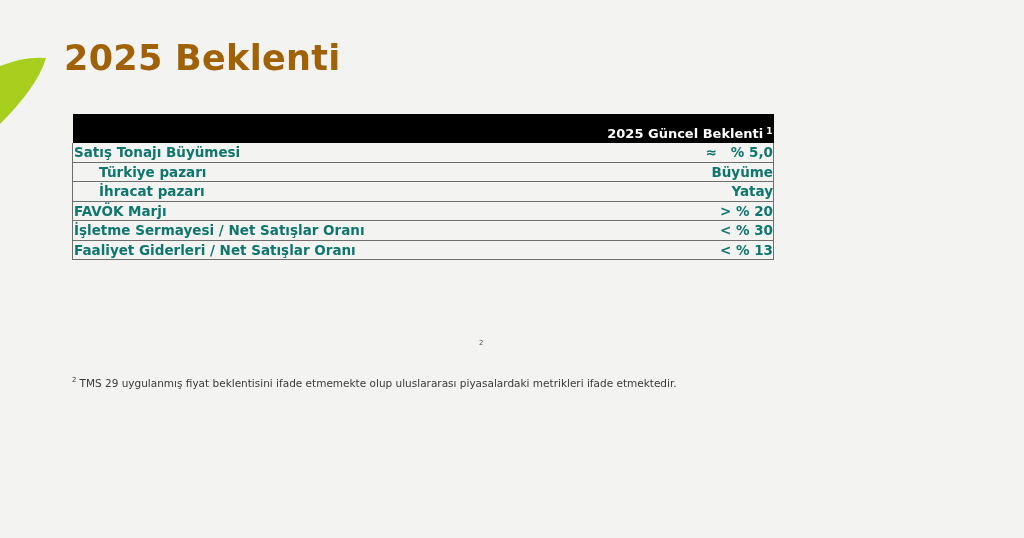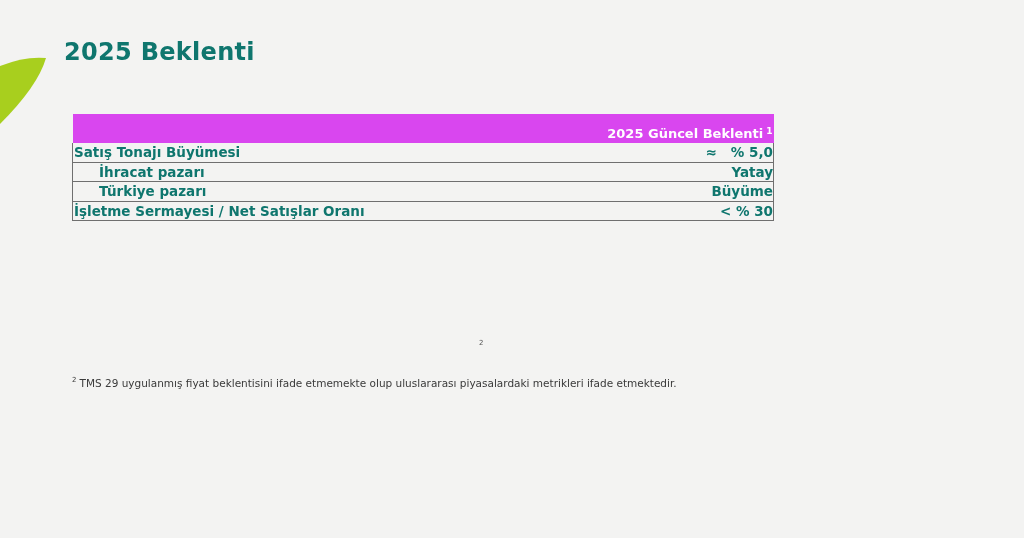--- a/index.html
+++ b/index.html
@@ -6,28 +6,28 @@
   body {
     width:1024px; height:538px; overflow:hidden; position:relative;
     background:#f3f3f2;
     font-family:"DejaVu Sans", sans-serif;
     color:#1f1f1f;
   }
   .leaf { position:absolute; left:0; top:56px; width:48px; height:68px; }
   .title {
     position:absolute; left:64px; top:38px;
     font-family:"DejaVu Sans", sans-serif; font-weight:bold;
-    font-size:24px; letter-spacing:0.3px; color:#0f766e;
+    font-size:35px; letter-spacing:0.3px; color:#a16207;
   }
   table.kpi {
     position:absolute; left:72px; top:114px; width:702px;
     border-collapse:collapse; font-size:13.5px;
   }
   table.kpi th {
-    background:#d946ef; color:#ffffff; height:27px;
+    background:#000000; color:#ffffff; height:27px;
     text-align:right; vertical-align:bottom; padding:0 1px 2px 0;
     font-weight:bold; font-size:13px;
   }
   table.kpi th sup { font-size:9px; vertical-align:top; margin-left:3px; }
   table.kpi td {
     height:18.5px; padding:0; line-height:18px;
     border-bottom:1px solid #6f6f6f; white-space:nowrap; color:#0f766e;font-weight:bold;
   }
   table.kpi td.label { border-left:1px solid #6f6f6f; padding-left:1px; }
   table.kpi td.label.indent { padding-left:26px; }
@@ -53,30 +53,38 @@
       <th style="text-align:left"></th>
       <th><span>2025 Güncel Beklenti</span><sup>1</sup></th>
     </tr>
   </thead>
   <tbody>
     <tr>
       <td class="label">Satış Tonajı Büyümesi</td>
       <td class="value"><span class="approx">≈</span><span>% 5,0</span></td>
     </tr>
     <tr>
+      <td class="label indent">Türkiye pazarı</td>
+      <td class="value">Büyüme</td>
+    </tr>
+    <tr>
       <td class="label indent">İhracat pazarı</td>
       <td class="value">Yatay</td>
     </tr>
     <tr>
-      <td class="label indent">Türkiye pazarı</td>
-      <td class="value">Büyüme</td>
+      <td class="label">FAVÖK Marjı</td>
+      <td class="value">&gt; % 20</td>
     </tr>
     <tr>
       <td class="label">İşletme Sermayesi / Net Satışlar Oranı</td>
       <td class="value">&lt; % 30</td>
+    </tr>
+    <tr>
+      <td class="label">Faaliyet Giderleri / Net Satışlar Oranı</td>
+      <td class="value">&lt; % 13</td>
     </tr>
   </tbody>
 </table>
 
 <div class="tiny-note">2</div>
 
 <div class="footnotes">
   <div><sup>2</sup><span>TMS 29 uygulanmış fiyat beklentisini ifade etmemekte olup uluslararası piyasalardaki metrikleri ifade etmektedir.</span></div>
 </div>
 

